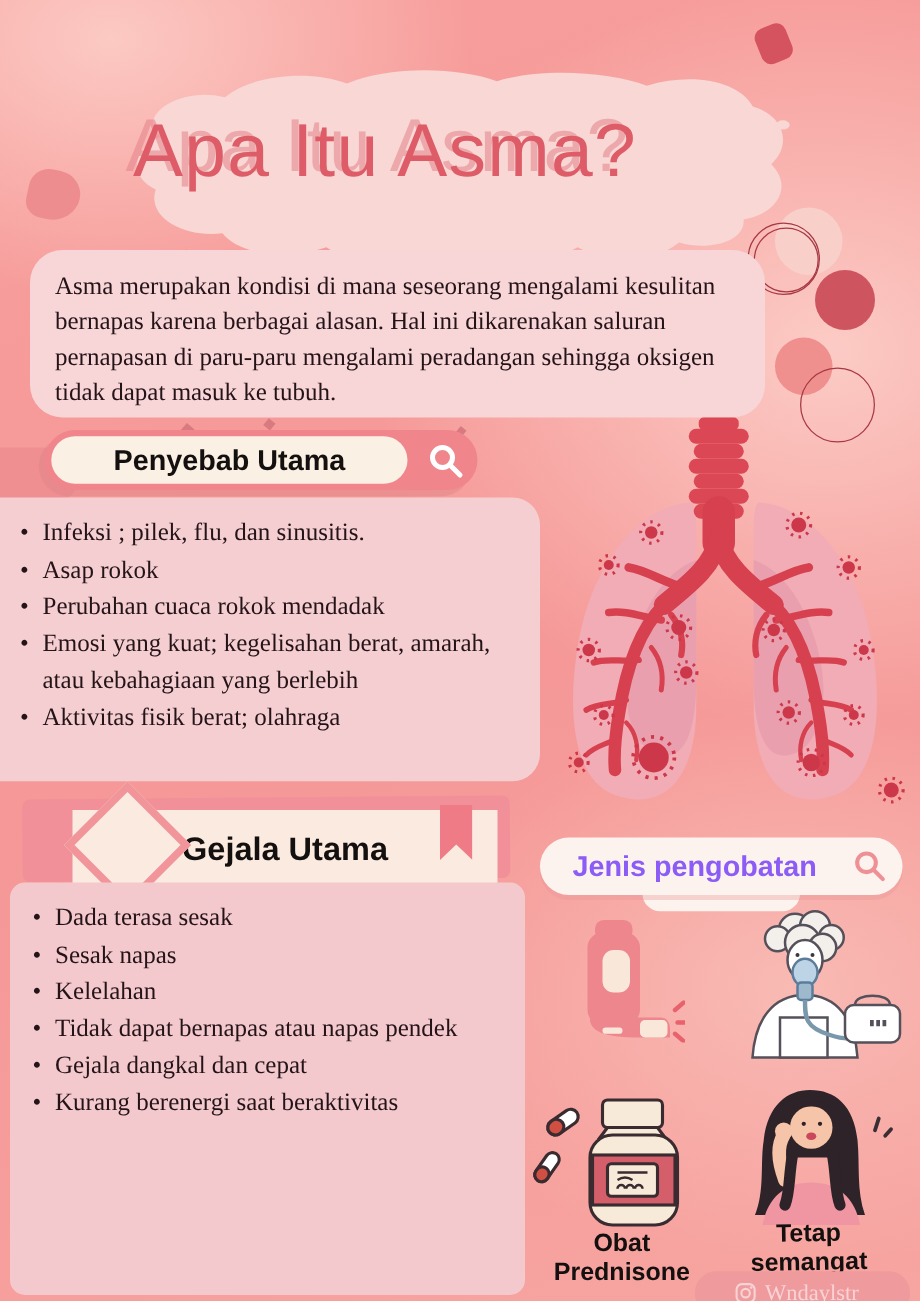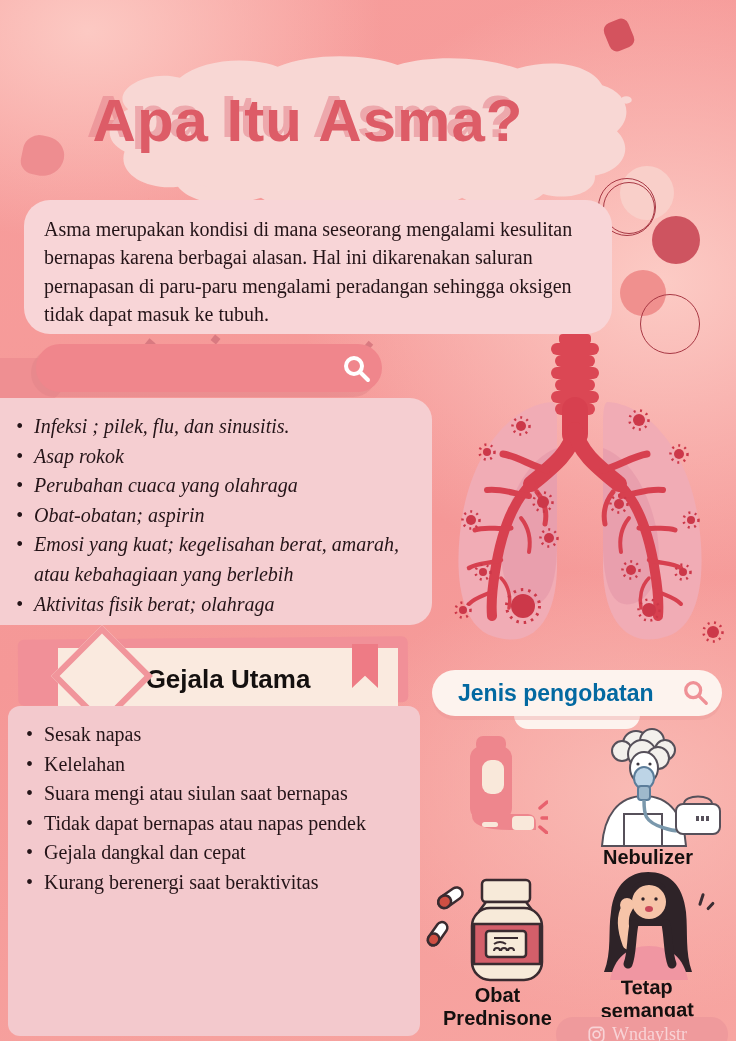--- a/index.html
+++ b/index.html
@@ -29,21 +29,21 @@
   .c5{left:640px;top:294px;width:58px;height:58px;border:1.5px solid #a83844;}
   .confetti{width:8px;height:8px;background:#d97a81;transform:rotate(40deg);}
   .cf1{left:146px;top:340px;}
   .cf2{left:212px;top:336px;width:7px;height:7px;}
   .cf3{left:366px;top:342px;width:6px;height:6px;}
   .cf4{left:300px;top:404px;width:6px;height:6px;background:#e08b90;}
   
   .title-blob{left:72px;top:52px;width:592px;height:166px;}
   .page-title{
     left:0;top:86px;width:616px;text-align:center;
-    font-size:60px;font-weight:700;color:#dd5c67;letter-spacing:1px;
+    font-size:60px;font-weight:400;color:#dd5c67;letter-spacing:1px;
     text-shadow:-6px -4px 0 rgba(228,130,138,.55);
   }
   
   .intro-box{
     left:24px;top:200px;width:588px;height:134px;background:#f8d5d7;
     border-radius:26px;box-sizing:border-box;padding:15px 20px;
     font-family:"Liberation Serif",serif;font-size:20px;line-height:1.42;color:#241418;
   }
   
   .search-pill{
@@ -52,21 +52,21 @@
   }
   .search-pill .inner{
     position:absolute;left:5px;top:5px;right:56px;bottom:5px;background:#fbf0e4;
     border-radius:19px;display:flex;align-items:center;justify-content:center;
   }
   .search-pill .inner span{font-size:23px;font-weight:800;color:#14100f;}
   .search-cap{position:absolute;right:10px;top:10px;width:30px;height:30px;}
   .left-tab{left:0;top:358px;width:64px;height:44px;background:#ef8f92;border-radius:0 22px 22px 0;}
   
   .panel{background:#f5ced1;box-sizing:border-box;font-family:"Liberation Serif",serif;color:#241418;}
-  .causes-panel{left:0;top:398px;width:432px;height:227px;border-radius:0 22px 22px 0;padding:14px 12px 8px 14px;font-style:italic;}
+  .causes-panel{left:0;top:398px;width:432px;height:227px;border-radius:0 22px 22px 0;padding:14px 12px 8px 14px;}
   .panel ul{margin:0;padding:0;list-style:none;}
   .panel li{position:relative;padding-left:20px;font-size:20px;line-height:1.48;}
   .panel li::before{content:"\2022";position:absolute;left:2px;top:0;}
   .symptoms-panel{left:8px;top:706px;width:412px;height:330px;border-radius:12px;padding:14px 14px 8px 16px;background:#f3c9cd;}
   
   .gejala-band{left:18px;top:638px;width:390px;height:66px;background:#f19098;border-radius:6px;transform:rotate(-.5deg);}
   .gejala-banner{
     left:58px;top:648px;width:340px;height:62px;background:#faeadf;
     display:flex;align-items:center;justify-content:center;
   }
@@ -74,21 +74,21 @@
   .diamond{left:66px;top:640px;width:60px;height:60px;background:#faeadf;border:6px solid #f1959b;transform:rotate(45deg);}
   .bookmark{
     left:352px;top:644px;width:26px;height:44px;background:#ee7b85;
     clip-path:polygon(0 0,100% 0,100% 100%,50% 72%,0 100%);
   }
   
   .jenis-pill{
     left:432px;top:670px;width:290px;height:46px;background:#fdf3ee;border-radius:23px;
     display:flex;align-items:center;box-shadow:0 4px 0 rgba(233,150,150,.35);
   }
-  .jenis-pill span{font-size:23px;font-weight:800;color:#0369a1;margin-left:26px;}
+  .jenis-pill span{font-size:23px;font-weight:800;color:#8b5cf6;margin-left:26px;}
   .jenis-pill .mag{margin-left:auto;margin-right:12px;width:28px;height:28px;}
   .jenis-tail{left:514px;top:714px;width:126px;height:15px;background:#fdf3ee;border-radius:0 0 14px 14px;}
   
   .treat-label{font-size:20px;font-weight:800;color:#14100f;text-align:center;}
   .lbl-bronko{left:428px;top:834px;width:140px;}
   .lbl-nebu{left:578px;top:846px;width:140px;}
   .lbl-obat{left:420px;top:984px;width:155px;}
   .lbl-tetap{left:572px;top:976px;width:150px;transform:rotate(-1deg);}
   .motion{position:absolute;width:3px;background:#3a2d33;border-radius:2px;}
   .m1{left:700px;top:893px;height:13px;transform:rotate(18deg);}
@@ -125,32 +125,34 @@
     <ellipse cx="120" cy="150" rx="8" ry="5" fill="#f8d7d4"></ellipse>
     <ellipse cx="492" cy="168" rx="7" ry="4" fill="#f8d7d4"></ellipse>
     <ellipse cx="580" cy="52" rx="6" ry="4" fill="#f8d7d4"></ellipse>
   </svg>
   <div class="abs page-title">Apa Itu Asma?</div>
 
   <div class="abs intro-box">Asma merupakan kondisi di mana seseorang mengalami kesulitan bernapas karena berbagai alasan. Hal ini dikarenakan saluran pernapasan di paru-paru mengalami peradangan sehingga oksigen tidak dapat masuk ke tubuh.</div>
 
   <div class="abs left-tab"></div>
   <div class="abs search-pill">
+    <div class="inner">
+      <span>Penyebab Utama</span>
+    </div>
     <svg class="search-cap" viewBox="0 0 30 30">
       <circle cx="12" cy="12" r="8" fill="none" stroke="#ffffff" stroke-width="4"></circle>
       <line x1="18" y1="18" x2="26" y2="26" stroke="#ffffff" stroke-width="4" stroke-linecap="round"></line>
     </svg>
   </div>
 
   <div class="abs panel causes-panel">
     <ul>
       <li>Infeksi ; pilek, flu, dan sinusitis.</li>
       <li>Asap rokok</li>
-      <li>Perubahan cuaca yang olahraga</li>
-      <li>Obat-obatan; aspirin</li>
+      <li>Perubahan cuaca rokok mendadak</li>
       <li>Emosi yang kuat; kegelisahan berat, amarah, atau kebahagiaan yang berlebih</li>
       <li>Aktivitas fisik berat; olahraga</li>
     </ul>
   </div>
 
   <svg class="abs" style="left:425px;top:330px;width:311px;height:332px;" viewBox="0 0 311 332">
 
     <path d="M128 72 C 88 74 50 118 38 182 C 28 238 33 294 67 306 C 104 319 130 296 132 240 L 132 100 C 132 86 132 74 128 72 Z" fill="#f1acb5"></path>
     <path d="M182 72 C 222 74 260 118 272 182 C 282 238 277 294 243 306 C 206 319 180 296 178 240 L 178 100 C 178 86 178 74 182 72 Z" fill="#f1acb5"></path>
     <path d="M132 118 C 108 126 86 158 78 202 C 72 240 82 270 104 274 C 124 278 131 252 132 220 Z" fill="#e79cab" opacity=".8"></path>
@@ -260,23 +262,23 @@
 
   <div class="abs gejala-band"></div>
   <div class="abs gejala-banner">
     <span>Gejala Utama</span>
   </div>
   <div class="abs diamond"></div>
   <div class="abs bookmark"></div>
 
   <div class="abs panel symptoms-panel">
     <ul>
+      <li>Dada terasa sesak</li>
       <li>Sesak napas</li>
       <li>Kelelahan</li>
-      <li>Suara mengi atau siulan saat bernapas</li>
       <li>Tidak dapat bernapas atau napas pendek</li>
       <li>Gejala dangkal dan cepat</li>
       <li>Kurang berenergi saat beraktivitas</li>
     </ul>
   </div>
 
   <div class="abs jenis-tail"></div>
   <div class="abs jenis-pill">
     <span>Jenis pengobatan</span>
     <svg class="mag" viewBox="0 0 30 30">
@@ -317,21 +319,20 @@
     <rect x="52" y="88" width="38" height="32" fill="#ffffff" stroke="#56505a" stroke-width="2"></rect>
     <path d="M72 74 C 72 88 72 96 92 102 C 104 106 110 105 118 103" fill="none" stroke="#7a98ac" stroke-width="3.5"></path>
     <rect x="104" y="78" width="44" height="30" rx="7" fill="#ffffff" stroke="#56505a" stroke-width="2"></rect>
     <path d="M112 78 C 112 68 140 68 140 78" fill="none" stroke="#56505a" stroke-width="2"></path>
     <g fill="#56505a">
         <rect x="124" y="90" width="3" height="5"></rect>
         <rect x="129" y="90" width="3" height="5"></rect>
         <rect x="134" y="90" width="3" height="5"></rect>
       </g>
   </svg>
-  <div class="abs treat-label lbl-nebu">Nebulizer</div>
 
   <svg class="abs" style="left:420px;top:876px;width:150px;height:108px;" viewBox="0 0 150 108">
     <g stroke="#3a2b30" stroke-width="2.5">
       <g transform="rotate(-35 30 22)">
           <rect x="17" y="16" width="27" height="12" rx="6" fill="#ffffff"></rect>
           <rect x="17" y="16" width="13" height="12" rx="6" fill="#cf4f43"></rect>
         </g>
       <g transform="rotate(-55 18 58)">
           <rect x="5" y="52" width="26" height="11" rx="5.5" fill="#ffffff"></rect>
           <rect x="5" y="52" width="12" height="11" rx="5.5" fill="#cf4f43"></rect>

